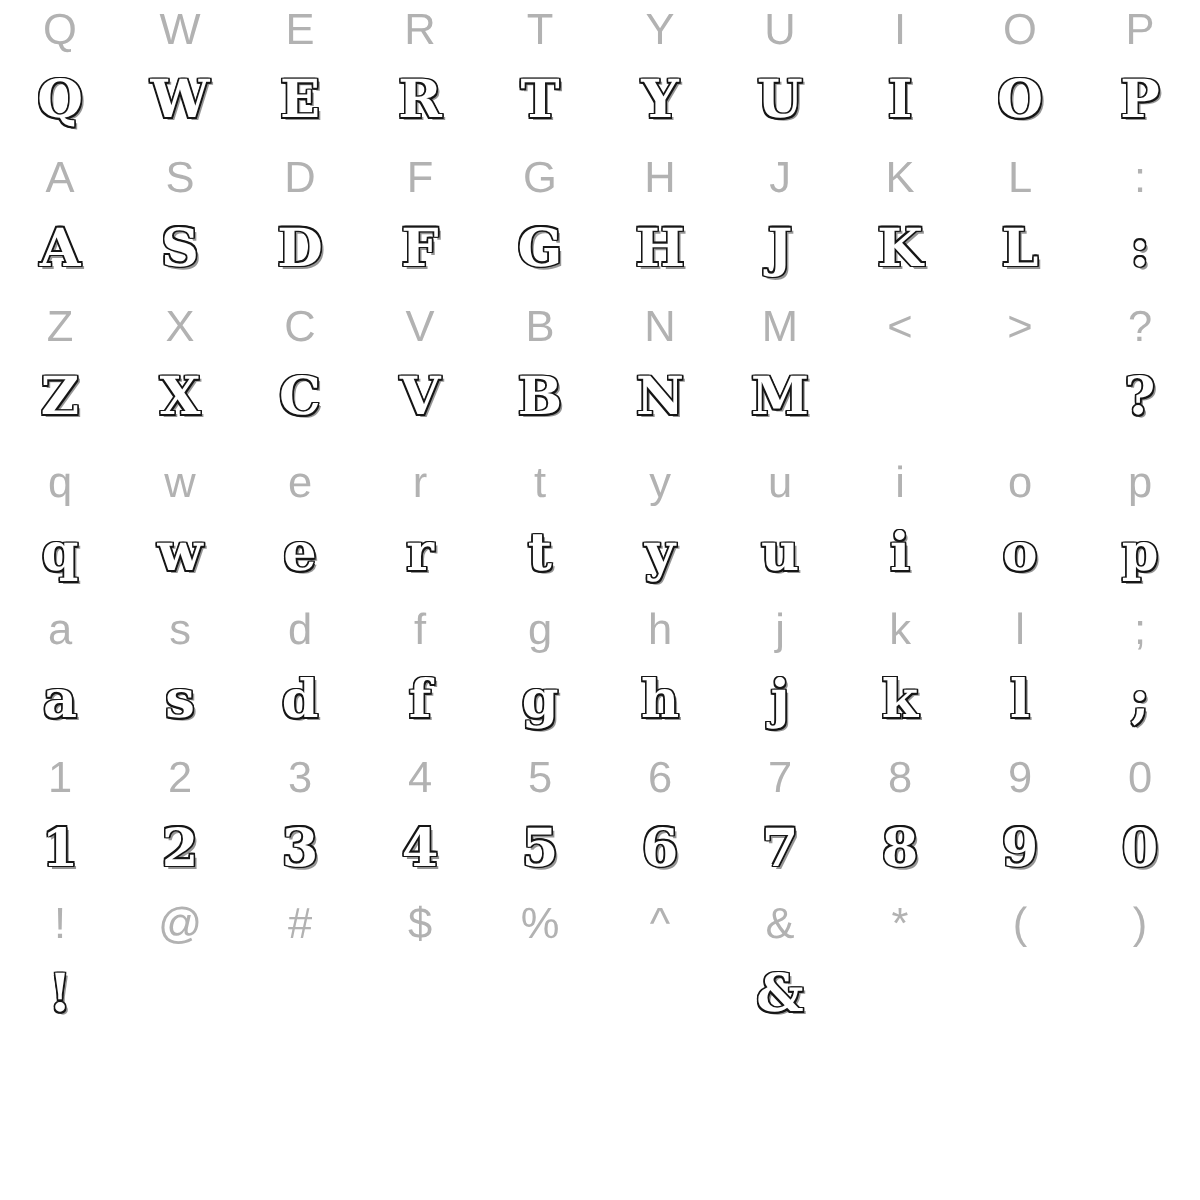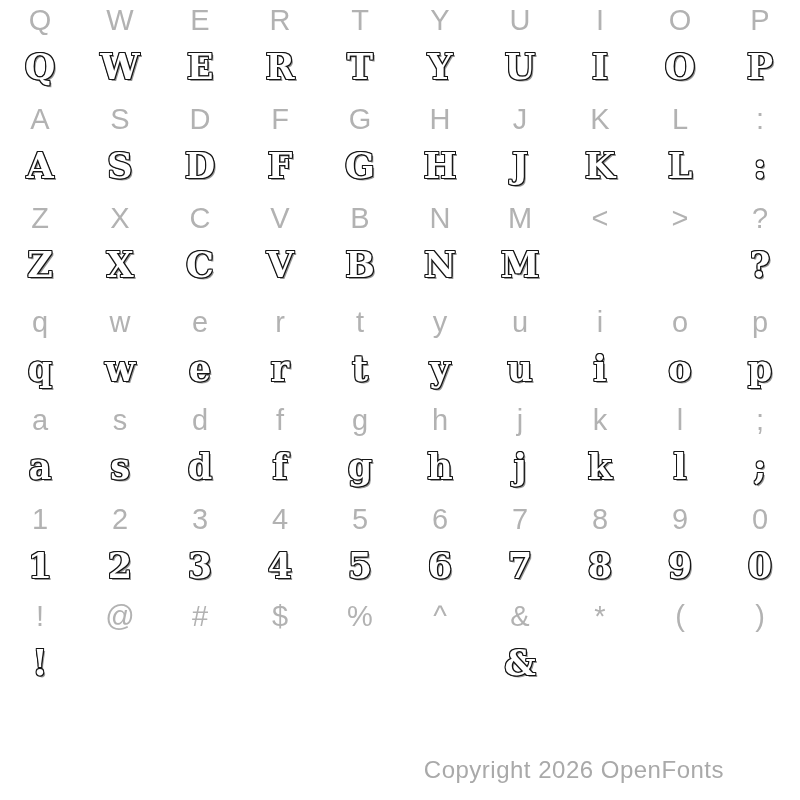--- a/index.html
+++ b/index.html
@@ -246,14 +246,13 @@
           <span></span>
           <span></span>
           <span></span>
           <span>&amp;</span>
           <span></span>
           <span></span>
           <span></span>
         </div>
       </div>
     </div>
-  <div class="copyright">Copyright 2026 OpenFonts</div>
 </div>
 
 </body></html>

